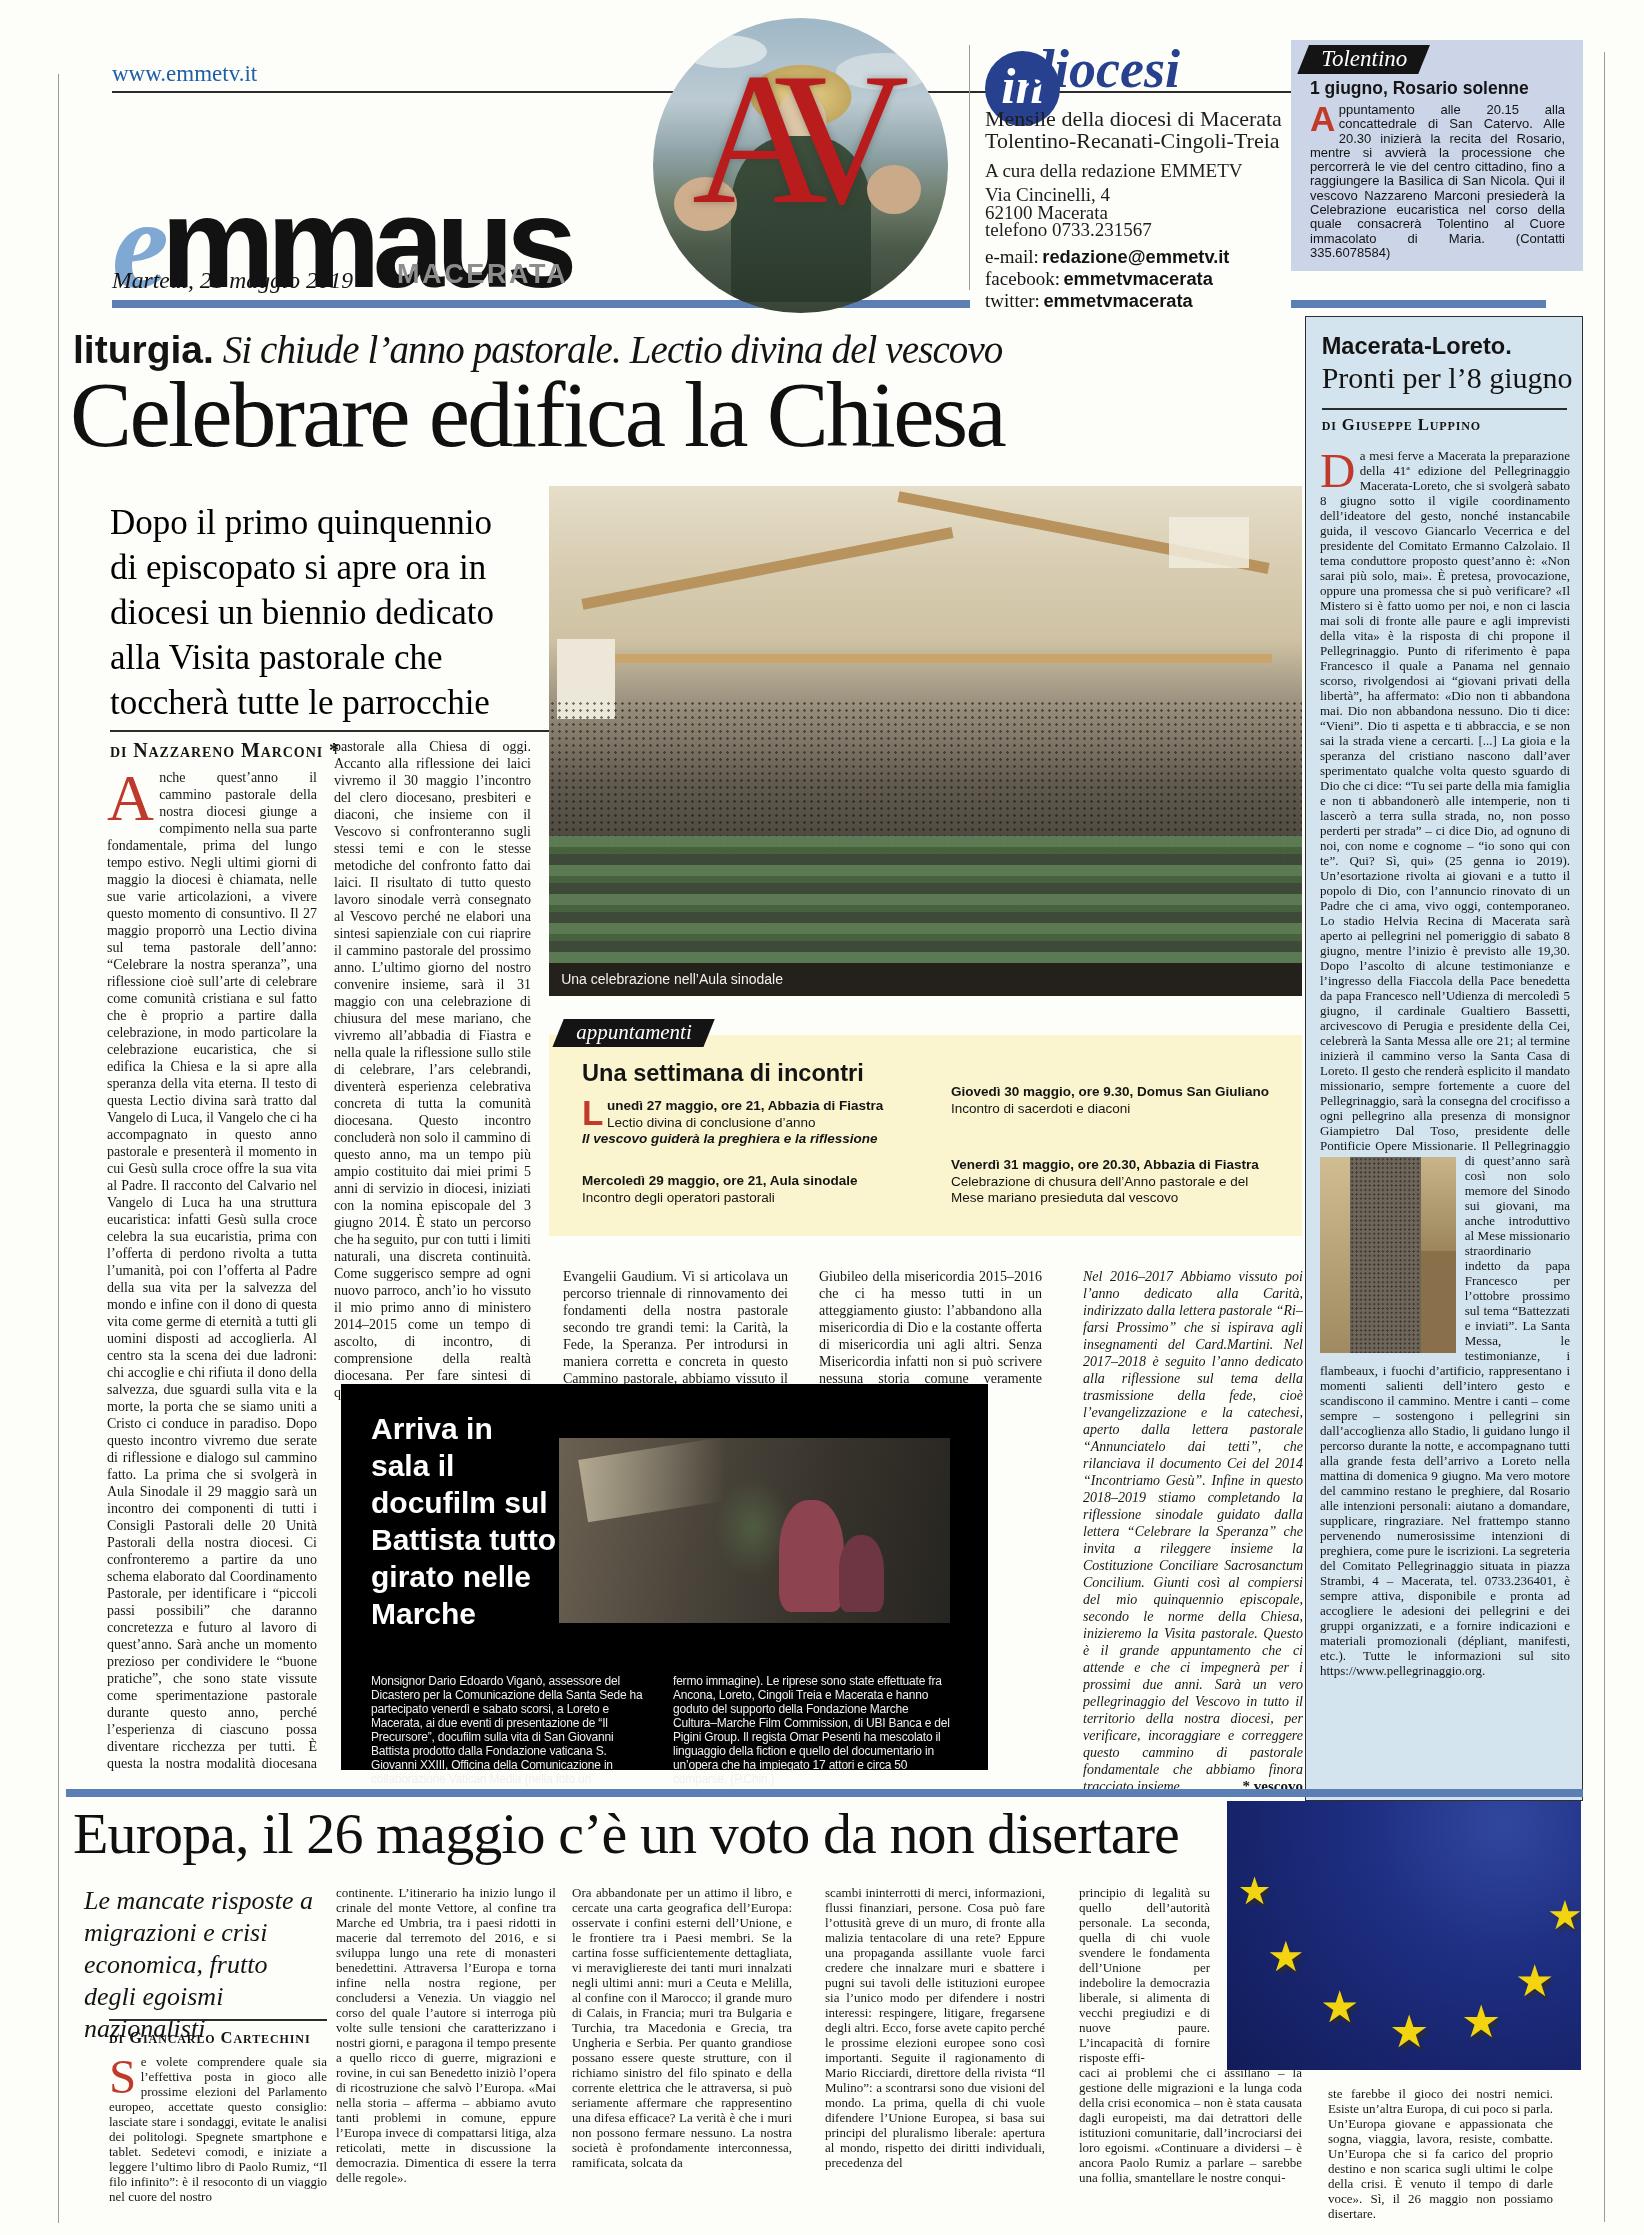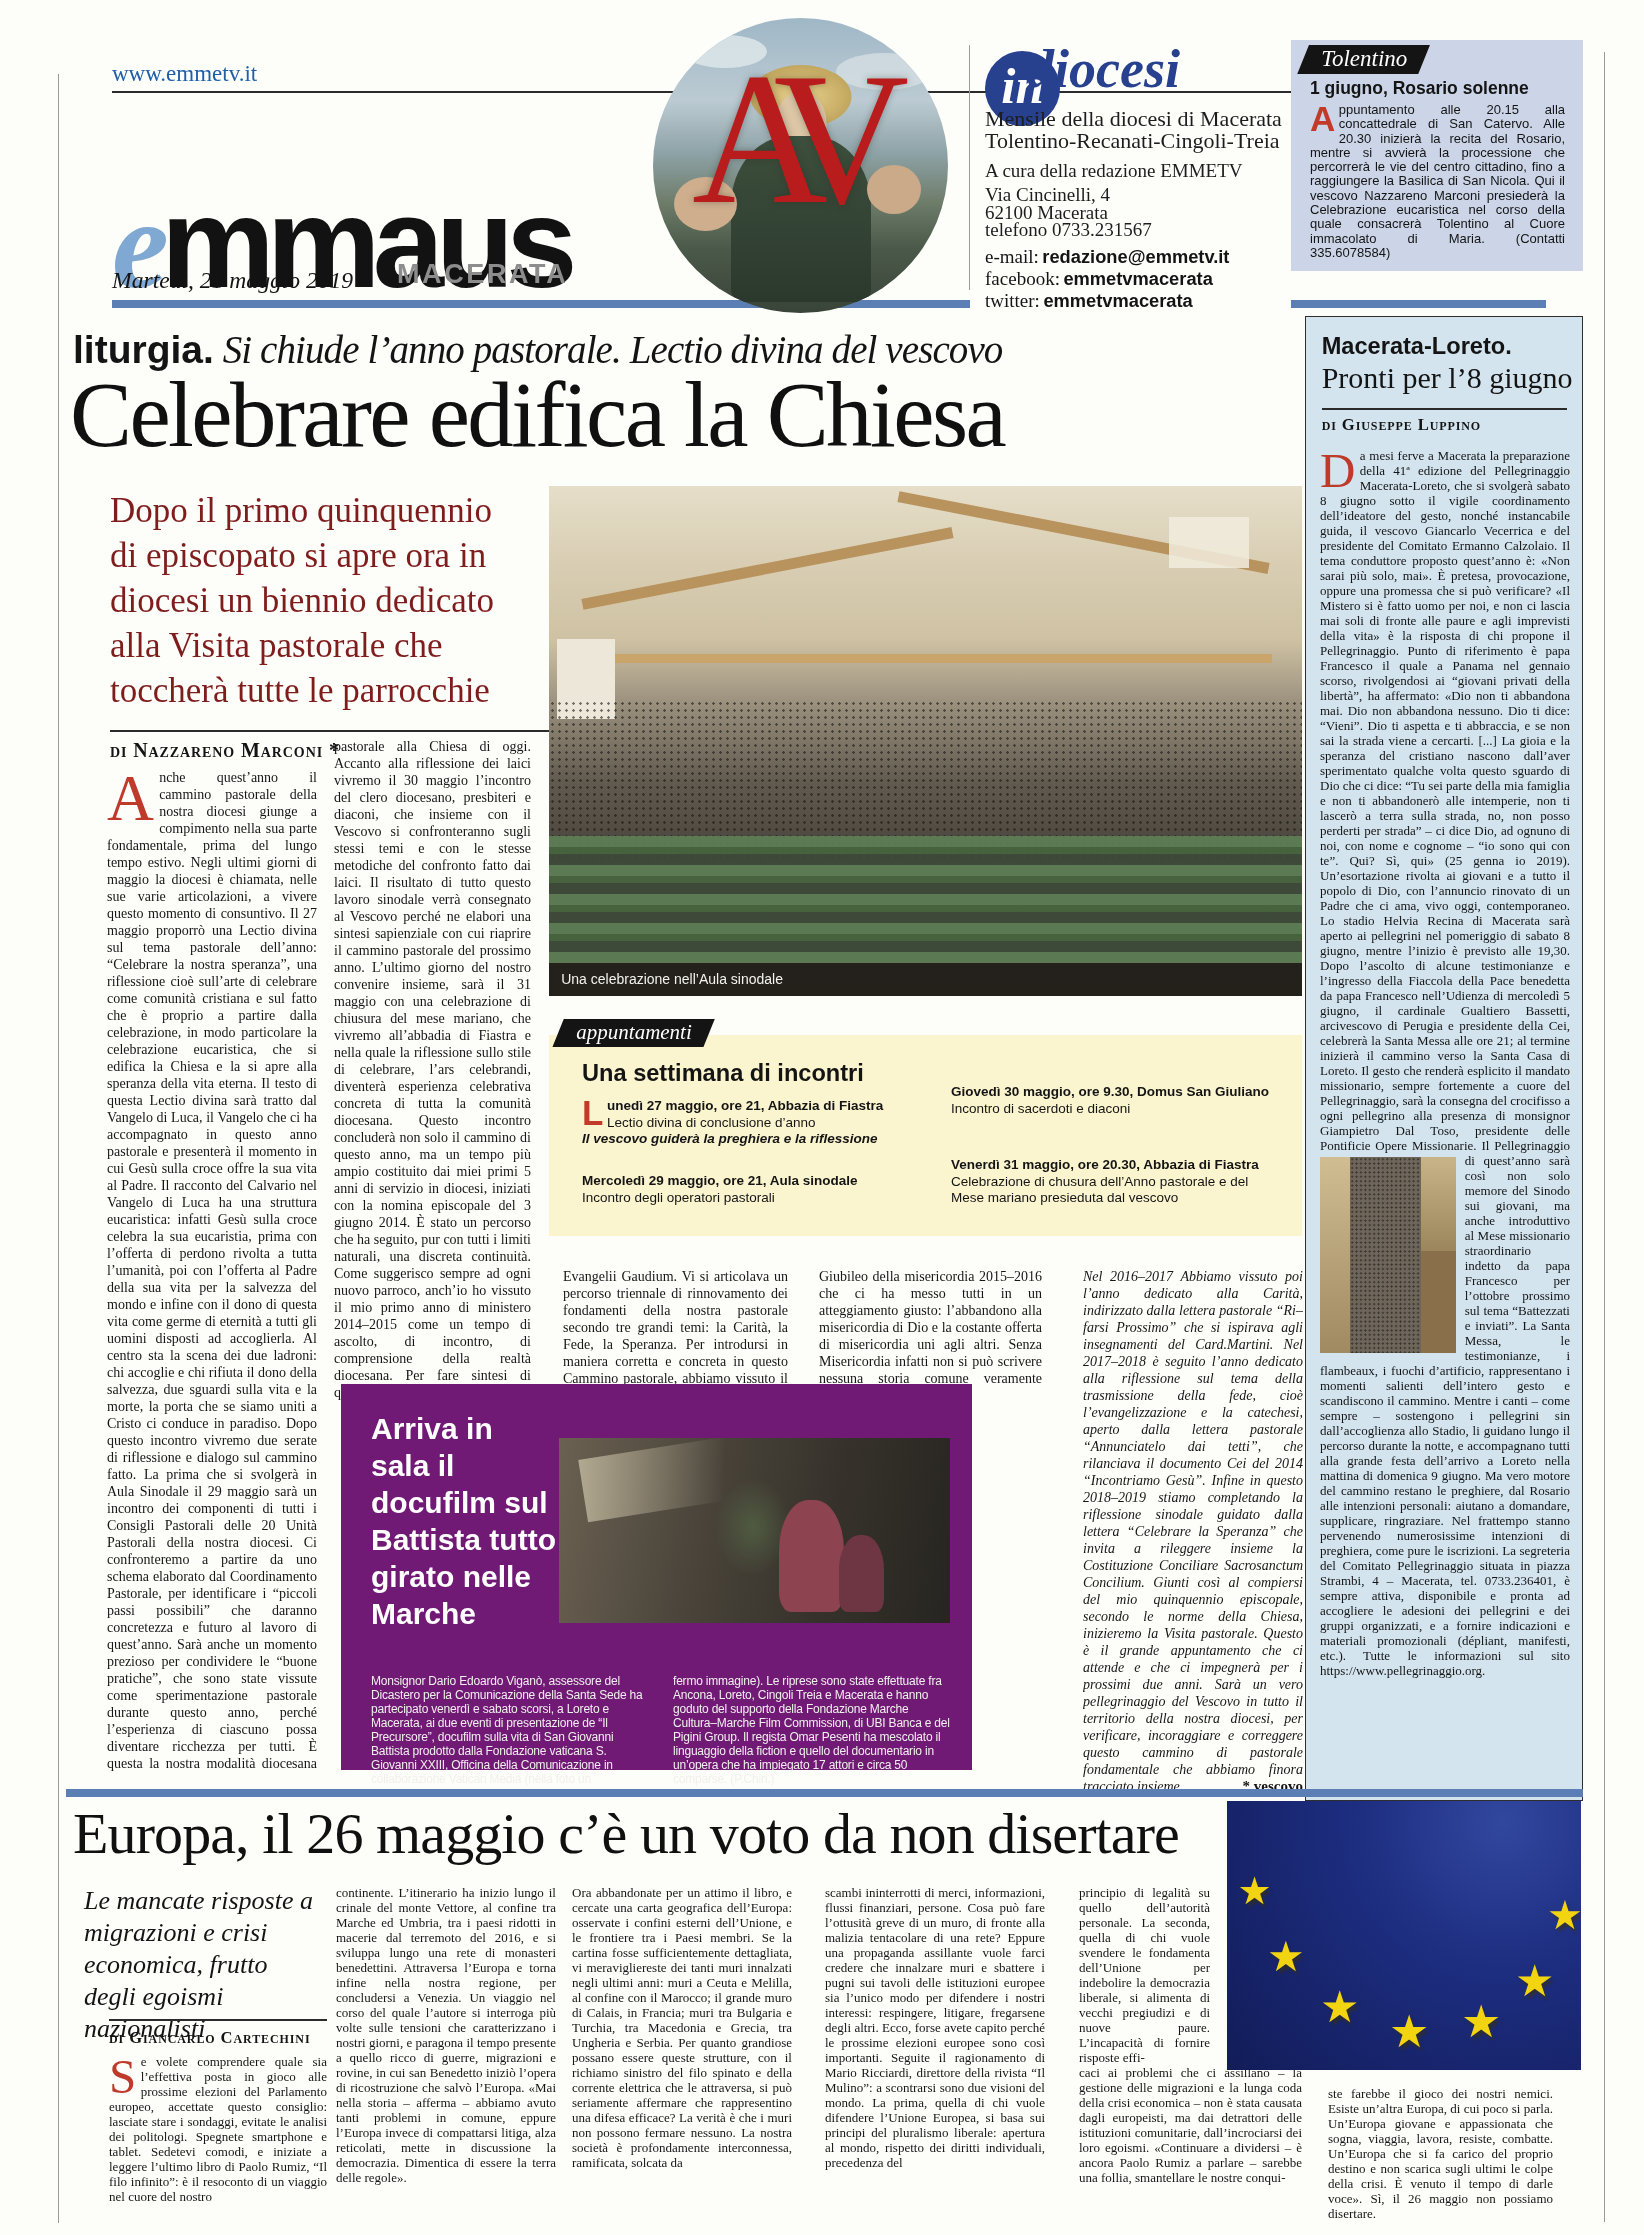--- a/index.html
+++ b/index.html
@@ -40,21 +40,21 @@
   #tolbox .slant .inner{font-size:23px;}
   #tol-title{left:19px;top:38px;font:bold 17.5px "Liberation Sans",sans-serif;position:absolute;}
   #tol-body{left:19px;top:63px;width:255px;height:159px;position:absolute;
      font:13px/14.3px "Liberation Sans",sans-serif;text-align:justify;overflow:hidden;}
   .drop{float:left;color:#bf3a2b;font-family:"Liberation Serif",serif;}
   #tol-body .drop{font:bold 35px/28px "Liberation Sans",sans-serif;color:#c23b2a;margin:1.7px 3.5px 0 0;}
   
   #kicker{left:73px;top:327px;font:bold 39px "Liberation Sans",sans-serif;}
   #kicker .rest{font:italic 39px "Liberation Serif",serif;font-weight:normal;letter-spacing:-0.9px;}
   #headline{left:70px;top:367px;width:1232px;font:93px/96px "Liberation Serif",serif;letter-spacing:-2.6px;color:#101010;}
-  #subtitle{left:110px;top:488px;width:412px;font:35px/45px "Liberation Serif",serif;color:#7f1d1d;}
+  #subtitle{left:110px;top:500px;width:412px;font:35px/45px "Liberation Serif",serif;color:#000000;}
   #byline-rule{left:110px;top:730px;width:450px;}
   #byline{left:110px;top:739px;font:bold 20px "Liberation Serif",serif;font-variant:small-caps;letter-spacing:0.9px;}
   .bt{font:14px/17px "Liberation Serif",serif;text-align:justify;color:#161616;}
   #col1{left:107px;top:769px;width:210px;height:1006px;}
   #col1 .drop{font:65px/51px "Liberation Serif",serif;margin:3.5px 5.2px 0 0;}
   #col2{left:334px;top:738px;width:197px;height:664px;}
   
   #photo1{left:549px;top:486px;width:753px;height:510px;background:
      linear-gradient(180deg,#e6dec9 0%,#d8cdb2 16%,#cfc2a4 30%,#958b79 44%,#615a4f 58%,#4a453d 72%,#403d37 100%);}
   #photo1 div{position:absolute;}
@@ -68,21 +68,21 @@
   .ev{position:absolute;font:13.5px/16.6px "Liberation Sans",sans-serif;}
   .ev b{display:block;font-size:13.5px;}
   .ev .it{font-style:italic;font-weight:bold;}
   .ev .drop{font:bold 35px/28px "Liberation Sans",sans-serif;color:#c23b2a;margin:0.9px 3.5px 0 0;}
   
   #colA{left:563px;top:1268px;width:225px;height:122px;}
   #colB{left:819px;top:1268px;width:223px;height:118px;}
   #colC{left:1083px;top:1268px;width:220px;height:524px;font-style:italic;}
   #colC-foot{left:1083px;top:1778px;width:220px;text-align:right;font:bold 15px "Liberation Serif",serif;}
   
-  #docubox{left:341px;top:1384px;width:631px;height:386px;background:#701a75;}
+  #docubox{left:341px;top:1384px;width:631px;height:386px;background:#000000;padding-left:16px;}
   #docu-head{position:absolute;left:30px;top:26px;width:185px;font:bold 30px/37px "Liberation Sans",sans-serif;color:#ffffff;}
   #docu-img{position:absolute;left:218px;top:54px;width:391px;height:185px;
      background:linear-gradient(100deg,#6b6152 0%,#4b453b 35%,#36322b 68%,#272521 100%);overflow:hidden;}
   #docu-img div{position:absolute;}
   .dcap{position:absolute;top:262px;font:12px/14px "Liberation Sans",sans-serif;color:#f1f0ed;
         letter-spacing:-0.2px;text-align:left;height:112px;overflow:hidden;margin-top:28px;}
   
   #sidebox{left:1305px;top:316px;width:278px;height:1485px;background:#d3e4ef;border:1.7px solid #2e2e2e;box-sizing:border-box;}
   #side-t1{position:absolute;left:15.7px;top:15.7px;font:bold 23.6px "Liberation Sans",sans-serif;}
   #side-t2{position:absolute;left:15.7px;top:44px;font:30px "Liberation Serif",serif;}

